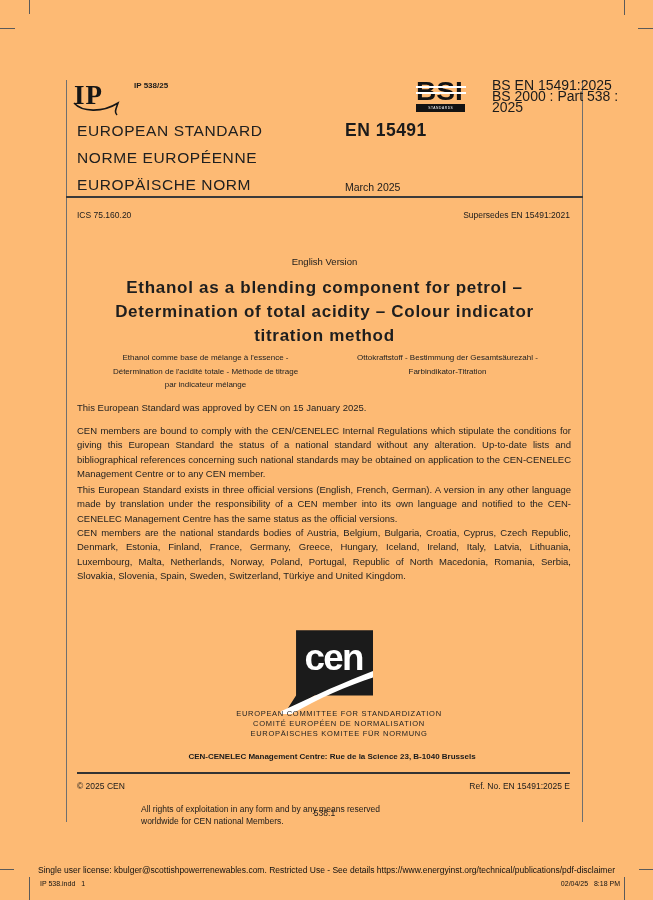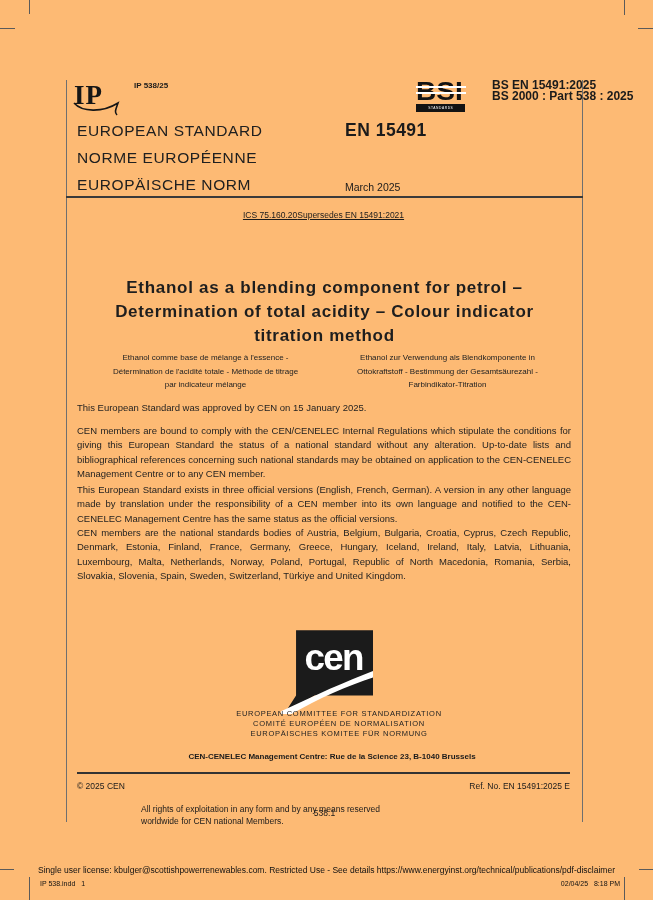--- a/index.html
+++ b/index.html
@@ -14,27 +14,27 @@
   
   .ip-logo{position:absolute;left:74px;top:80px;width:52px;height:42px;}
   .ip-letters{font-family:"Liberation Serif",serif;font-weight:bold;font-size:27px;letter-spacing:1px;color:#161616;}
   .ip-ref{position:absolute;left:134px;top:81px;font-size:8px;font-weight:bold;}
   .bsi{position:absolute;left:416px;top:79px;width:50px;}
   .bsi-letters{font-size:26px;font-weight:900;letter-spacing:0px;color:#131313;line-height:24px;transform:scaleX(1.08);transform-origin:left;}
   .bsi-stripe{position:absolute;background:#ffffff;height:2px;left:0;width:50px;}
   .bsi-bar{position:absolute;left:0;top:25px;width:49px;height:8px;background:#131313;color:#fff;
     font-size:6px;letter-spacing:1px;text-align:center;line-height:8px;}
   .bsi-bar span{display:inline-block;transform:scale(0.55);transform-origin:center;}
-  .bsi-refs{position:absolute;left:492px;top:80px;font-size:12px;font-weight:bold;line-height:11px;}
+  .bsi-refs{position:absolute;left:492px;top:80px;font-size:14px;font-weight:normal;line-height:11px;}
   
   .std-word{position:absolute;left:77px;font-size:15.5px;letter-spacing:.6px;color:#202020;}
   .std-num{position:absolute;left:345px;top:120px;font-size:17.5px;font-weight:bold;letter-spacing:.5px;}
   .std-date{position:absolute;left:345px;top:181px;font-size:10.5px;}
   .rule1{position:absolute;left:66px;top:196px;width:517px;height:2px;background:#3a3a3a;}
-  .ics-row{position:absolute;left:77px;top:210px;width:493px;display:flex;justify-content:center;font-size:8.5px;text-decoration:underline;}
+  .ics-row{position:absolute;left:77px;top:210px;width:493px;display:flex;justify-content:space-between;font-size:8.5px;}
   .ver-label{position:absolute;left:66px;top:256px;width:517px;text-align:center;font-size:9.5px;}
   .doc-title{position:absolute;left:66px;top:276px;width:517px;text-align:center;
     font-size:17px;font-weight:bold;letter-spacing:.7px;line-height:24px;color:#1e1e1e;}
   .doc-title span{display:block;}
   .subtitle{position:absolute;top:351px;width:235px;text-align:center;font-size:8px;line-height:13.5px;color:#222;}
   .subtitle span{display:block;}
   .para{position:absolute;left:77px;width:494px;font-size:9.5px;line-height:14.3px;
     text-align:justify;text-align-last:left;color:#1f1f1f;}
   
   .cen-svg{position:absolute;left:281px;top:630px;}
@@ -97,34 +97,34 @@
   <div class="std-word" style="top:176px;">EUROPÄISCHE NORM</div>
   <div class="std-date">March 2025</div>
 
   <div class="rule1"></div>
 
   <div class="ics-row">
     <span>ICS 75.160.20</span>
     <span>Supersedes EN 15491:2021</span>
   </div>
 
+  <div class="ver-label">English Version</div>
 
   <div class="doc-title">
     <span>Ethanol as a blending component for petrol –</span>
     <span>Determination of total acidity – Colour indicator</span>
     <span>titration method</span>
   </div>
 
   <div class="subtitle" style="left:88px;">
     <span>Ethanol comme base de mélange à l'essence -</span>
     <span>Détermination de l'acidité totale - Méthode de titrage</span>
     <span>par indicateur mélange</span>
   </div>
   <div class="subtitle" style="left:330px;">
-    <span>Ethanol zur Verwendung als Blendkomponente in</span>
     <span>Ottokraftstoff - Bestimmung der Gesamtsäurezahl -</span>
     <span>Farbindikator-Titration</span>
   </div>
 
   <div class="para" style="top:401px;">This European Standard was approved by CEN on 15 January 2025.</div>
   <div class="para" style="top:424px;">CEN members are bound to comply with the CEN/CENELEC Internal Regulations which stipulate the conditions for giving this European Standard the status of a national standard without any alteration. Up-to-date lists and bibliographical references concerning such national standards may be obtained on application to the CEN-CENELEC Management Centre or to any CEN member.</div>
   <div class="para" style="top:483px;">This European Standard exists in three official versions (English, French, German). A version in any other language made by translation under the responsibility of a CEN member into its own language and notified to the CEN-CENELEC Management Centre has the same status as the official versions.</div>
   <div class="para" style="top:526px;">CEN members are the national standards bodies of Austria, Belgium, Bulgaria, Croatia, Cyprus, Czech Republic, Denmark, Estonia, Finland, France, Germany, Greece, Hungary, Iceland, Ireland, Italy, Latvia, Lithuania, Luxembourg, Malta, Netherlands, Norway, Poland, Portugal, Republic of North Macedonia, Romania, Serbia, Slovakia, Slovenia, Spain, Sweden, Switzerland, Türkiye and United Kingdom.</div>
 
   <svg class="cen-svg" width="92" height="84" viewBox="0 0 110 100">

